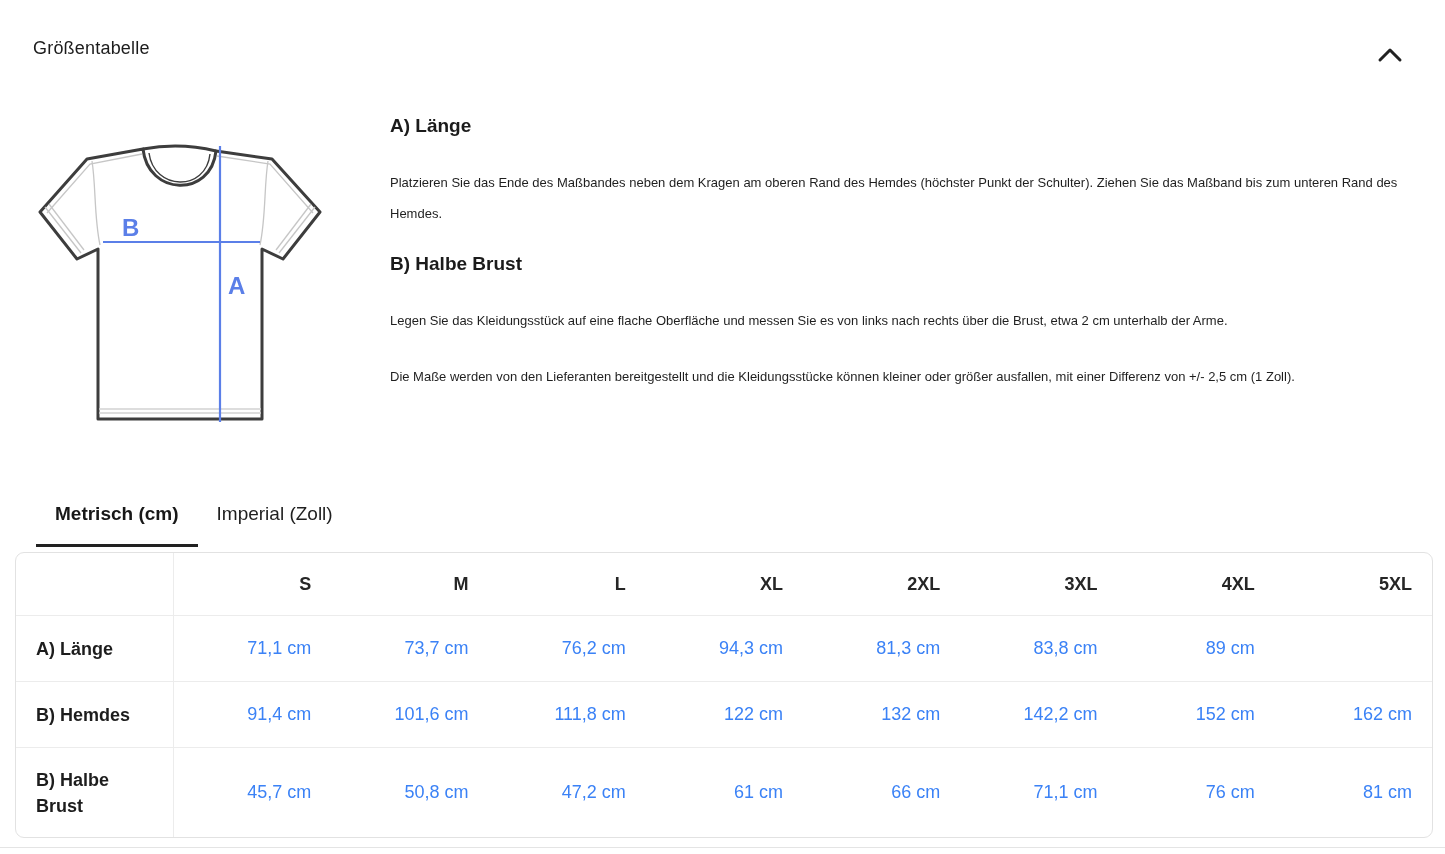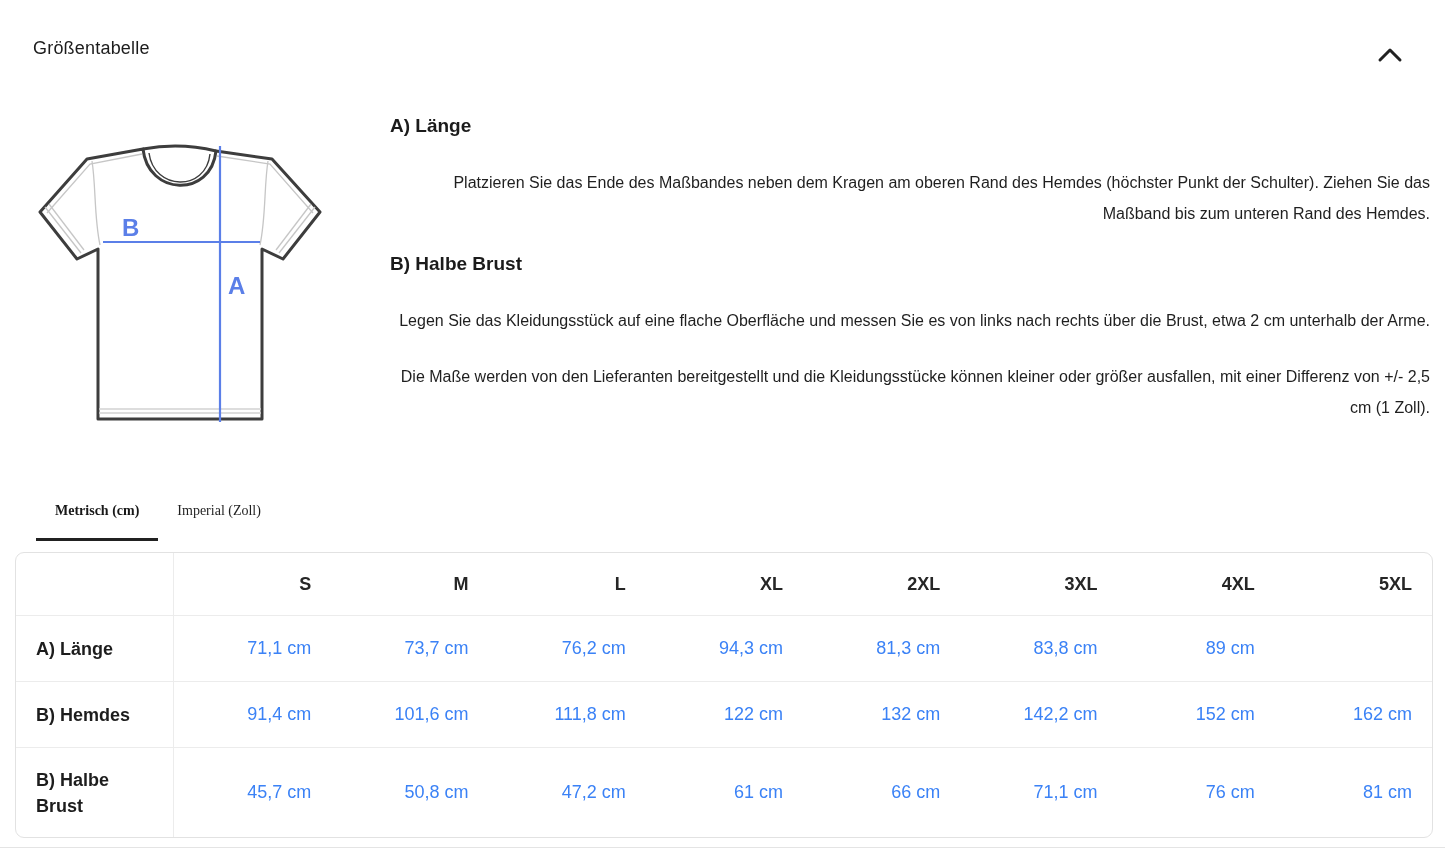--- a/index.html
+++ b/index.html
@@ -12,27 +12,27 @@
   }
   .collapse-btn {
     position: absolute; left: 1372px; top: 40px; width: 36px; height: 30px;
     background: none; border: none; cursor: pointer; display: flex; align-items: center; justify-content: center;
   }
 
   .tshirt-wrap { position: absolute; left: 20px; top: 112px; width: 340px; height: 338px; }
 
   .content { position: absolute; left: 390px; top: 116px; width: 1040px; }
   .content h3 { font-size: 19px; font-weight: 700; color: #1b1b1b; margin: 0 0 31px 0; line-height: 20px; }
-  .content p { font-size: 16px; line-height: 31px; color: #1f1f1f; margin: 0 0 25px 0; text-align: right; }
+  .content p { font-size: 13px; line-height: 31px; color: #1f1f1f; margin: 0 0 25px 0; }
 
   .tabs { position: absolute; left: 36px; top: 503px; display: flex; }
   .tab {
-    font-size: 14px; padding: 0 19px 19px 19px; color: #1f1f1f; cursor: pointer;
+    font-size: 19px; padding: 0 19px 19px 19px; color: #1f1f1f; cursor: pointer;
     border-bottom: 3px solid transparent; background: none; border-top: none; border-left: none; border-right: none;
-    font-family: Liberation Serif, serif;
+    font-family: Liberation Sans, sans-serif;
   }
   .tab.active { font-weight: 700; color: #181818; border-bottom: 3px solid #212121; }
 
   .size-table {
     position: absolute; left: 15px; top: 552px; width: 1418px;
     border: 1px solid #e2e2e2; border-radius: 9px; background: #fff; overflow: hidden;
   }
   .trow { display: grid; grid-template-columns: 158px repeat(8, 1fr); }
   .trow + .trow { border-top: 1px solid #ececec; }
   .trow.head { min-height: 62px; }

